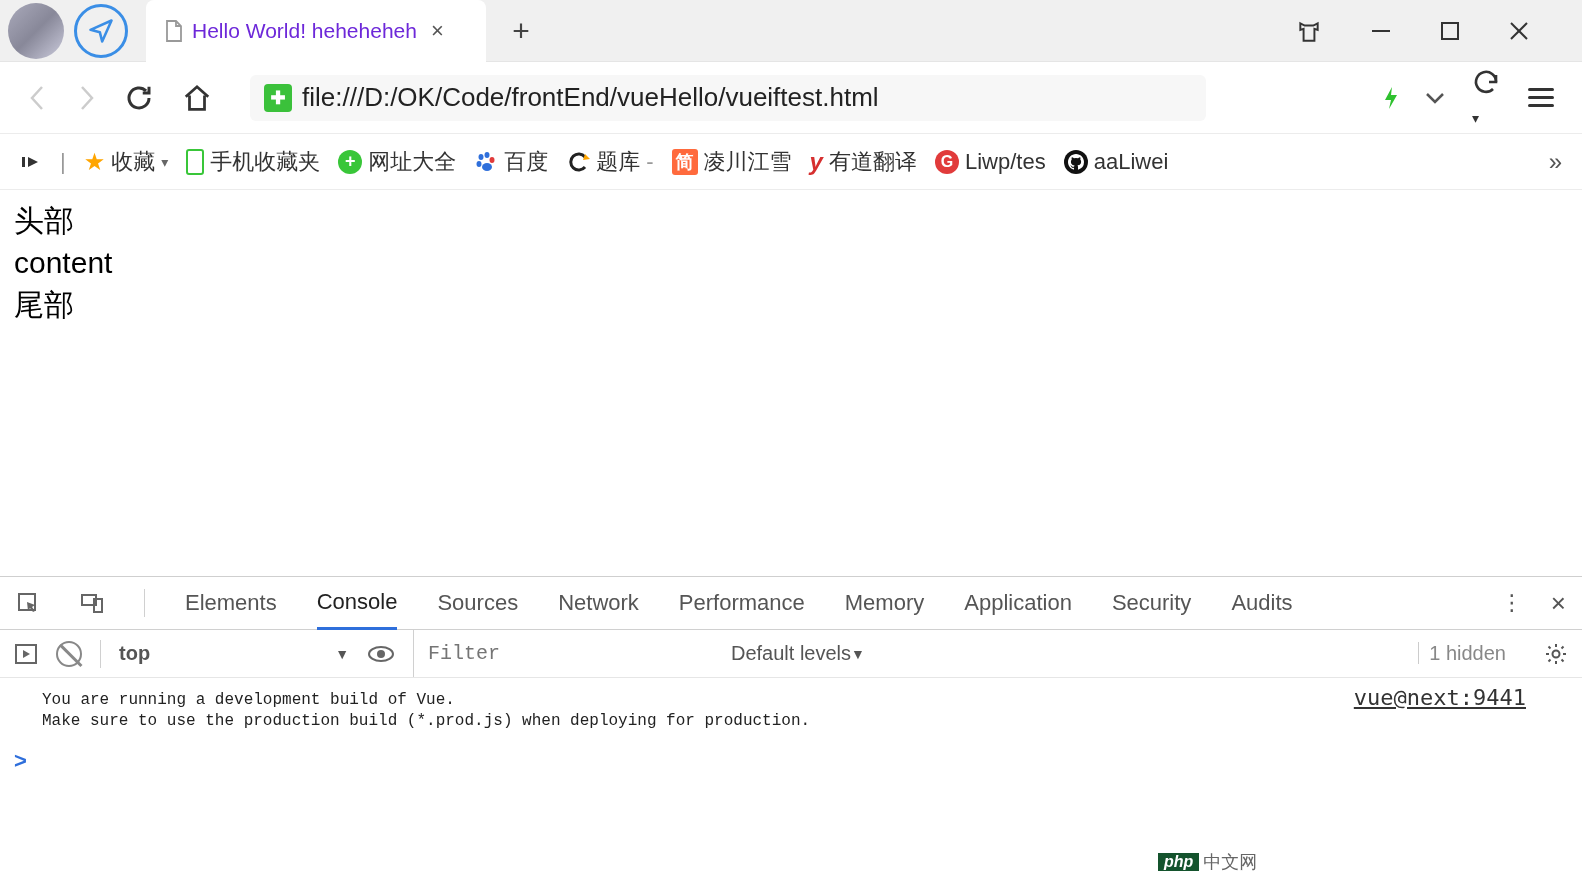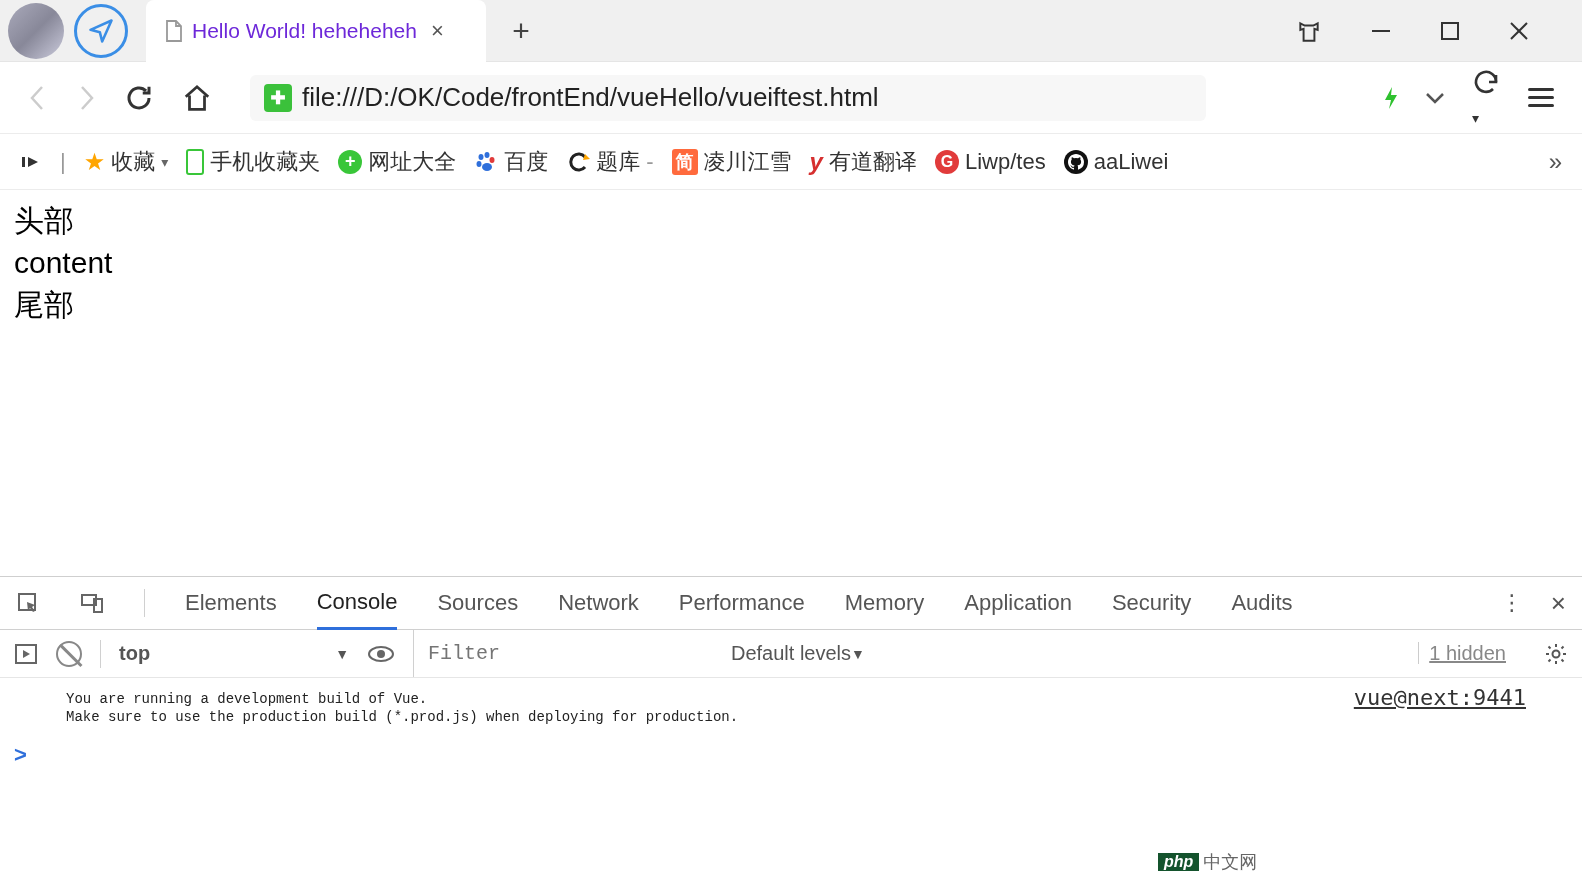--- a/index.html
+++ b/index.html
@@ -60,21 +60,21 @@
 .dt-stop{ width:26px; height:26px; border:2.5px solid #888; border-radius:50%; position:relative;}
 .dt-stop::after{content:""; position:absolute; width:30px; height:2.5px; background:#888; transform:rotate(45deg); top:11px; left:-2px;}
 .dt-exec{ color:#555;}
 .dt-sep{ width:1px; height:28px; background:#d0d0d0;}
 .dt-context{ display:flex; align-items:center; gap:6px; min-width:230px; justify-content:space-between;font-weight:bold;}
 .dt-eye{ font-size:24px; color:#555;}
 .dt-filter{ border:none; border-left:1px solid #d0d0d0; height:100%; padding:0 14px; font-size:20px; width:300px; outline:none; background:transparent;font-family:Liberation Mono, monospace;}
 .dt-levels{ display:flex; align-items:center; }
 .dt-hidden{ margin-left:auto; color:#888;}
 .dt-gear{ color:#555; font-size:24px; margin-left:20px;}
-.dt-console{ padding:12px 66px; font-family: Consolas, "Courier New", monospace; font-size:14px; color:#222; line-height:1.3;}
+.dt-console{ padding:12px 42px; font-family: Consolas, "Courier New", monospace; font-size:16px; color:#222; line-height:1.3;}
 .dt-link{ position:absolute; right:56px; top:108px; font-family: Consolas, monospace; font-size:22px; color:#333; text-decoration:underline;}
 .dt-prompt{ padding:4px 14px; color:#2f6fdb; font-family: Consolas, monospace; font-size:22px; font-weight:bold;}
 
 
 .watermark{ position:absolute; bottom:8px; left:1158px; display:flex; align-items:center; gap:4px; font-size:18px; color:#666;}
 .wm-pill{ background:#14532d; color:#fff; border-radius:0; padding:0 6px; font-weight:bold; font-style:italic; font-size:16px;}
 
 svg{display:block;}
 </style>
 </head>
@@ -295,21 +295,21 @@
           <ellipse cx="14" cy="9" rx="12" ry="7" fill="none" stroke="#666" stroke-width="2"></ellipse>
           <circle cx="14" cy="9" r="4" fill="#666"></circle>
         </svg>
     </span>
     <input class="dt-filter" placeholder="Filter" style="">
     <div class="dt-levels">
       <span>Default levels</span>
       <span style="font-size:14px;">▼</span>
     </div>
     <span class="dt-hidden">
-      <span style="border-left:1px solid #ccc; padding-left:10px;text-decoration:underline;">1 hidden</span>
+      <span style="border-left:1px solid #ccc; padding-left:10px;">1 hidden</span>
     </span>
     <span class="dt-gear">
       <svg width="24" height="24" viewBox="0 0 24 24">
           <circle cx="12" cy="12" r="3.5" fill="none" stroke="#555" stroke-width="2"></circle>
           <path d="M12 2v3M12 19v3M2 12h3M19 12h3M4.5 4.5l2 2M17.5 17.5l2 2M19.5 4.5l-2 2M6.5 17.5l-2 2" stroke="#555" stroke-width="2"></path>
         </svg>
     </span>
   </div>
   <div class="dt-console">
     <pre style="font-family:inherit; white-space:pre;">You are running a development build of Vue.

